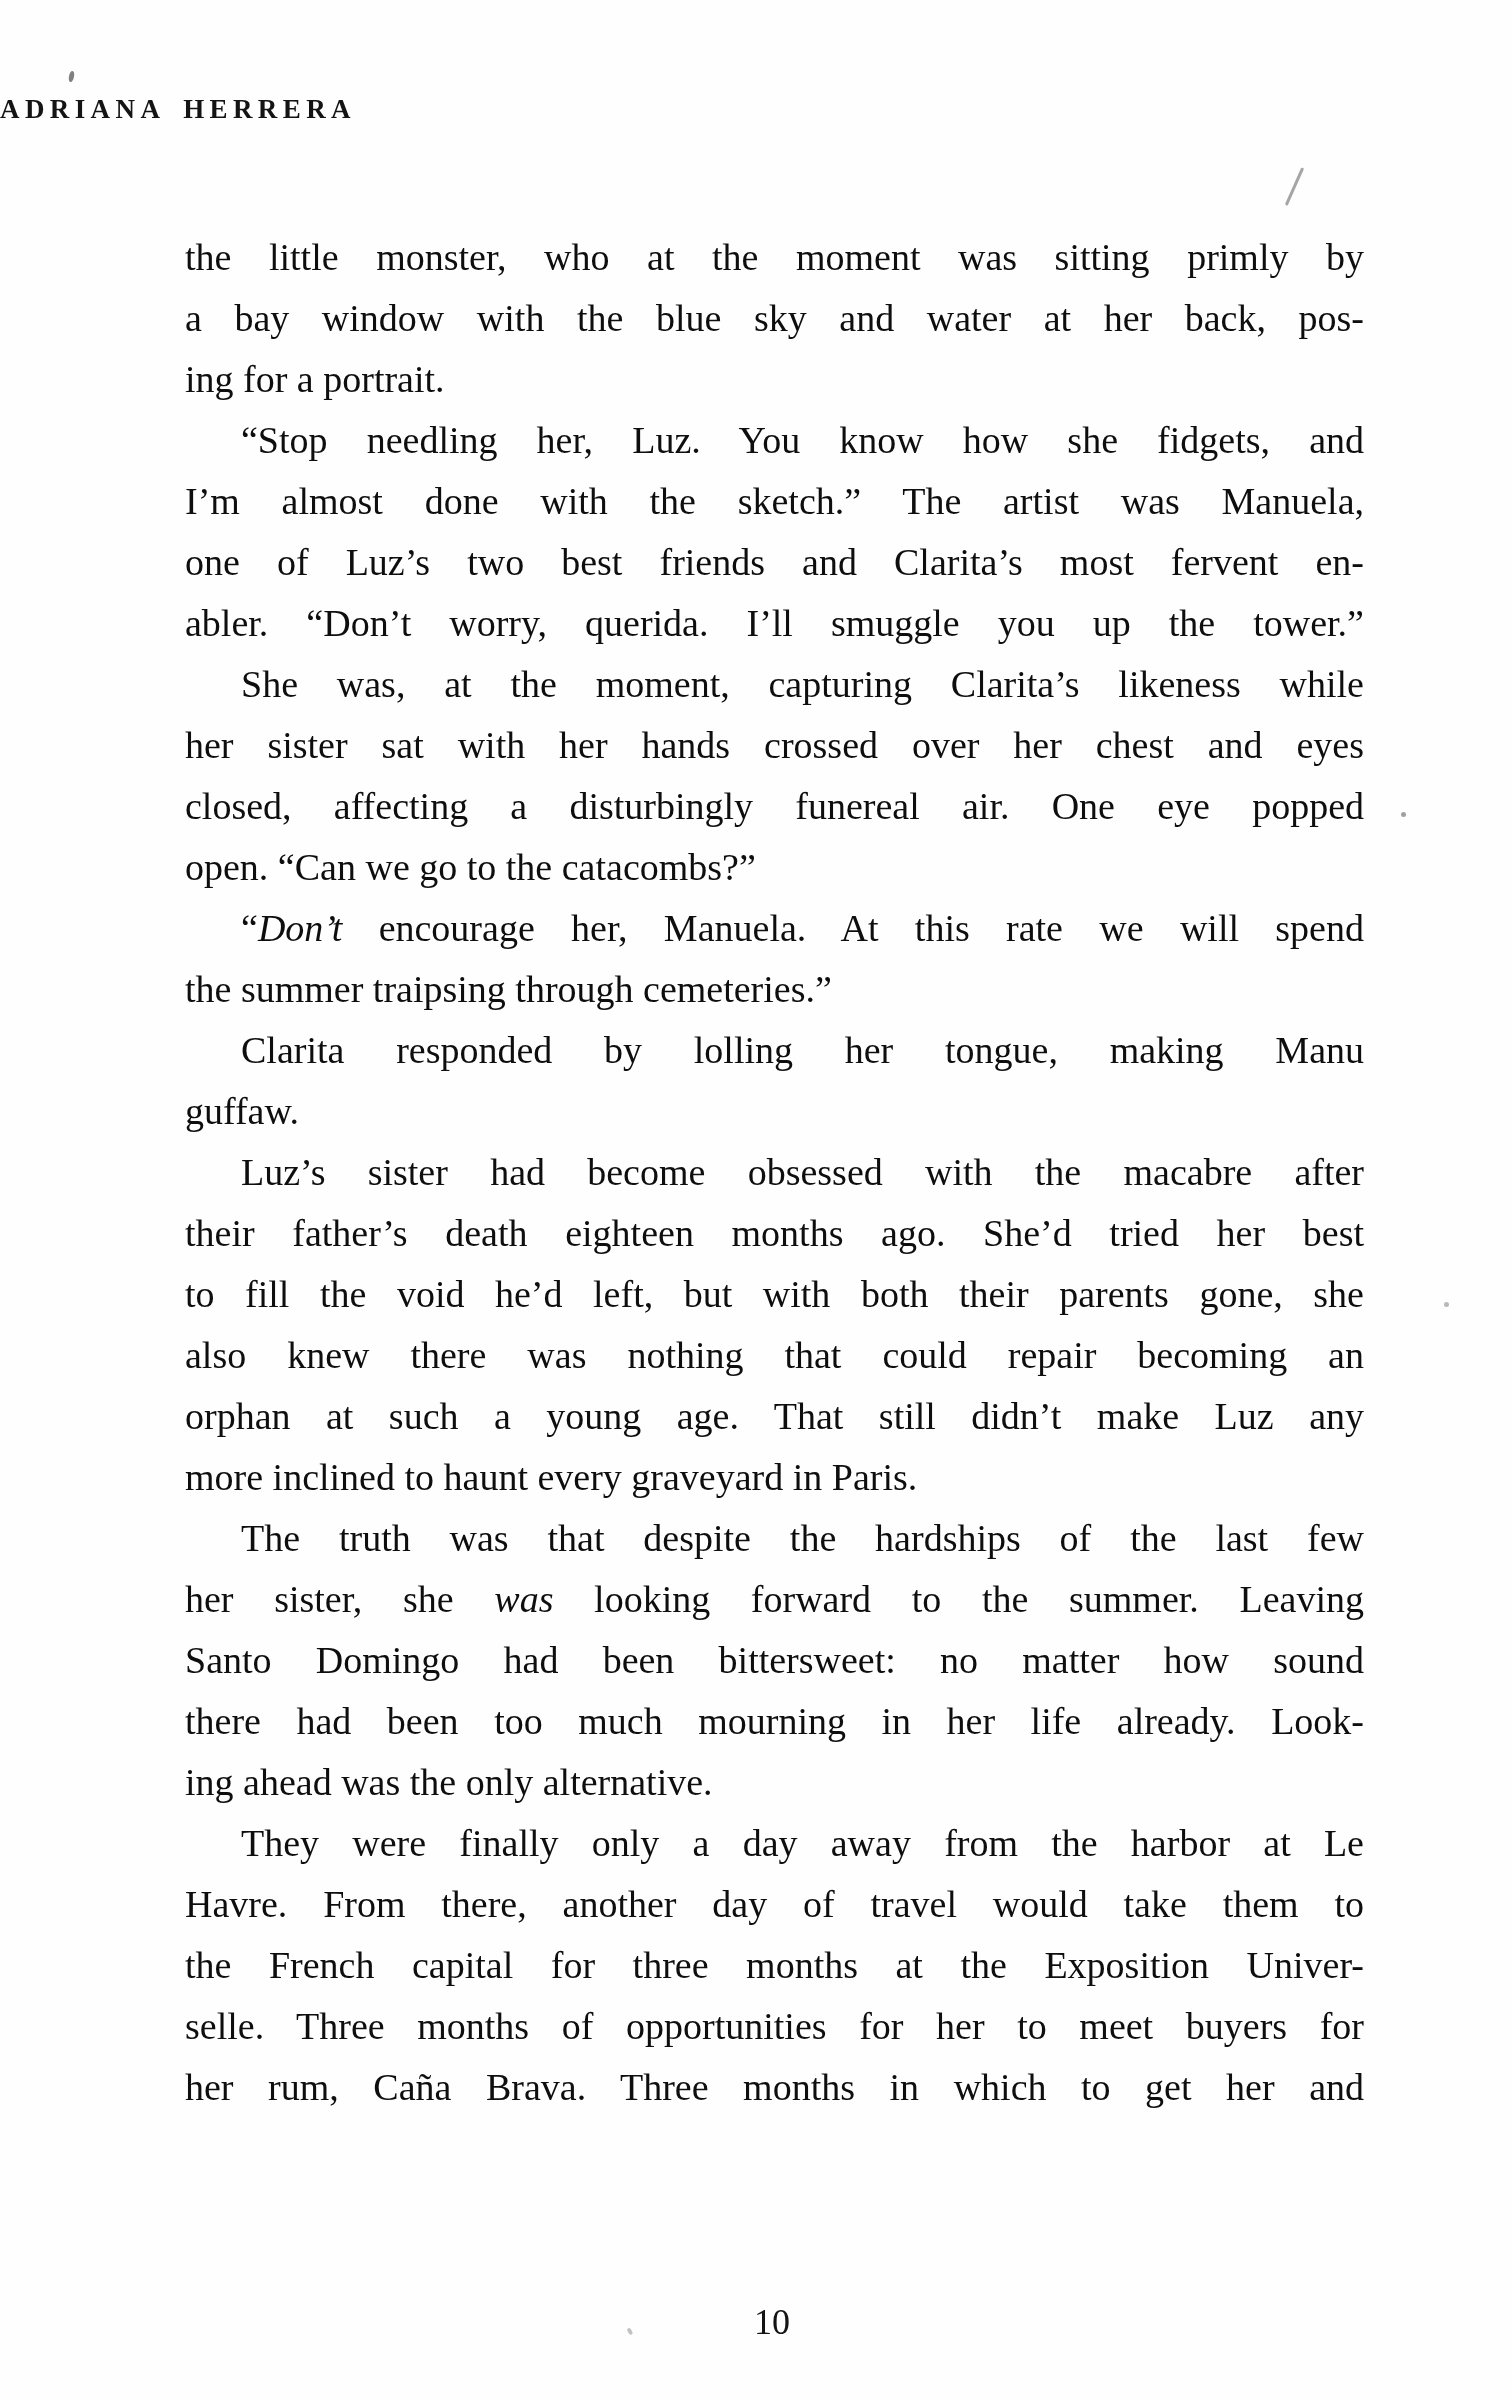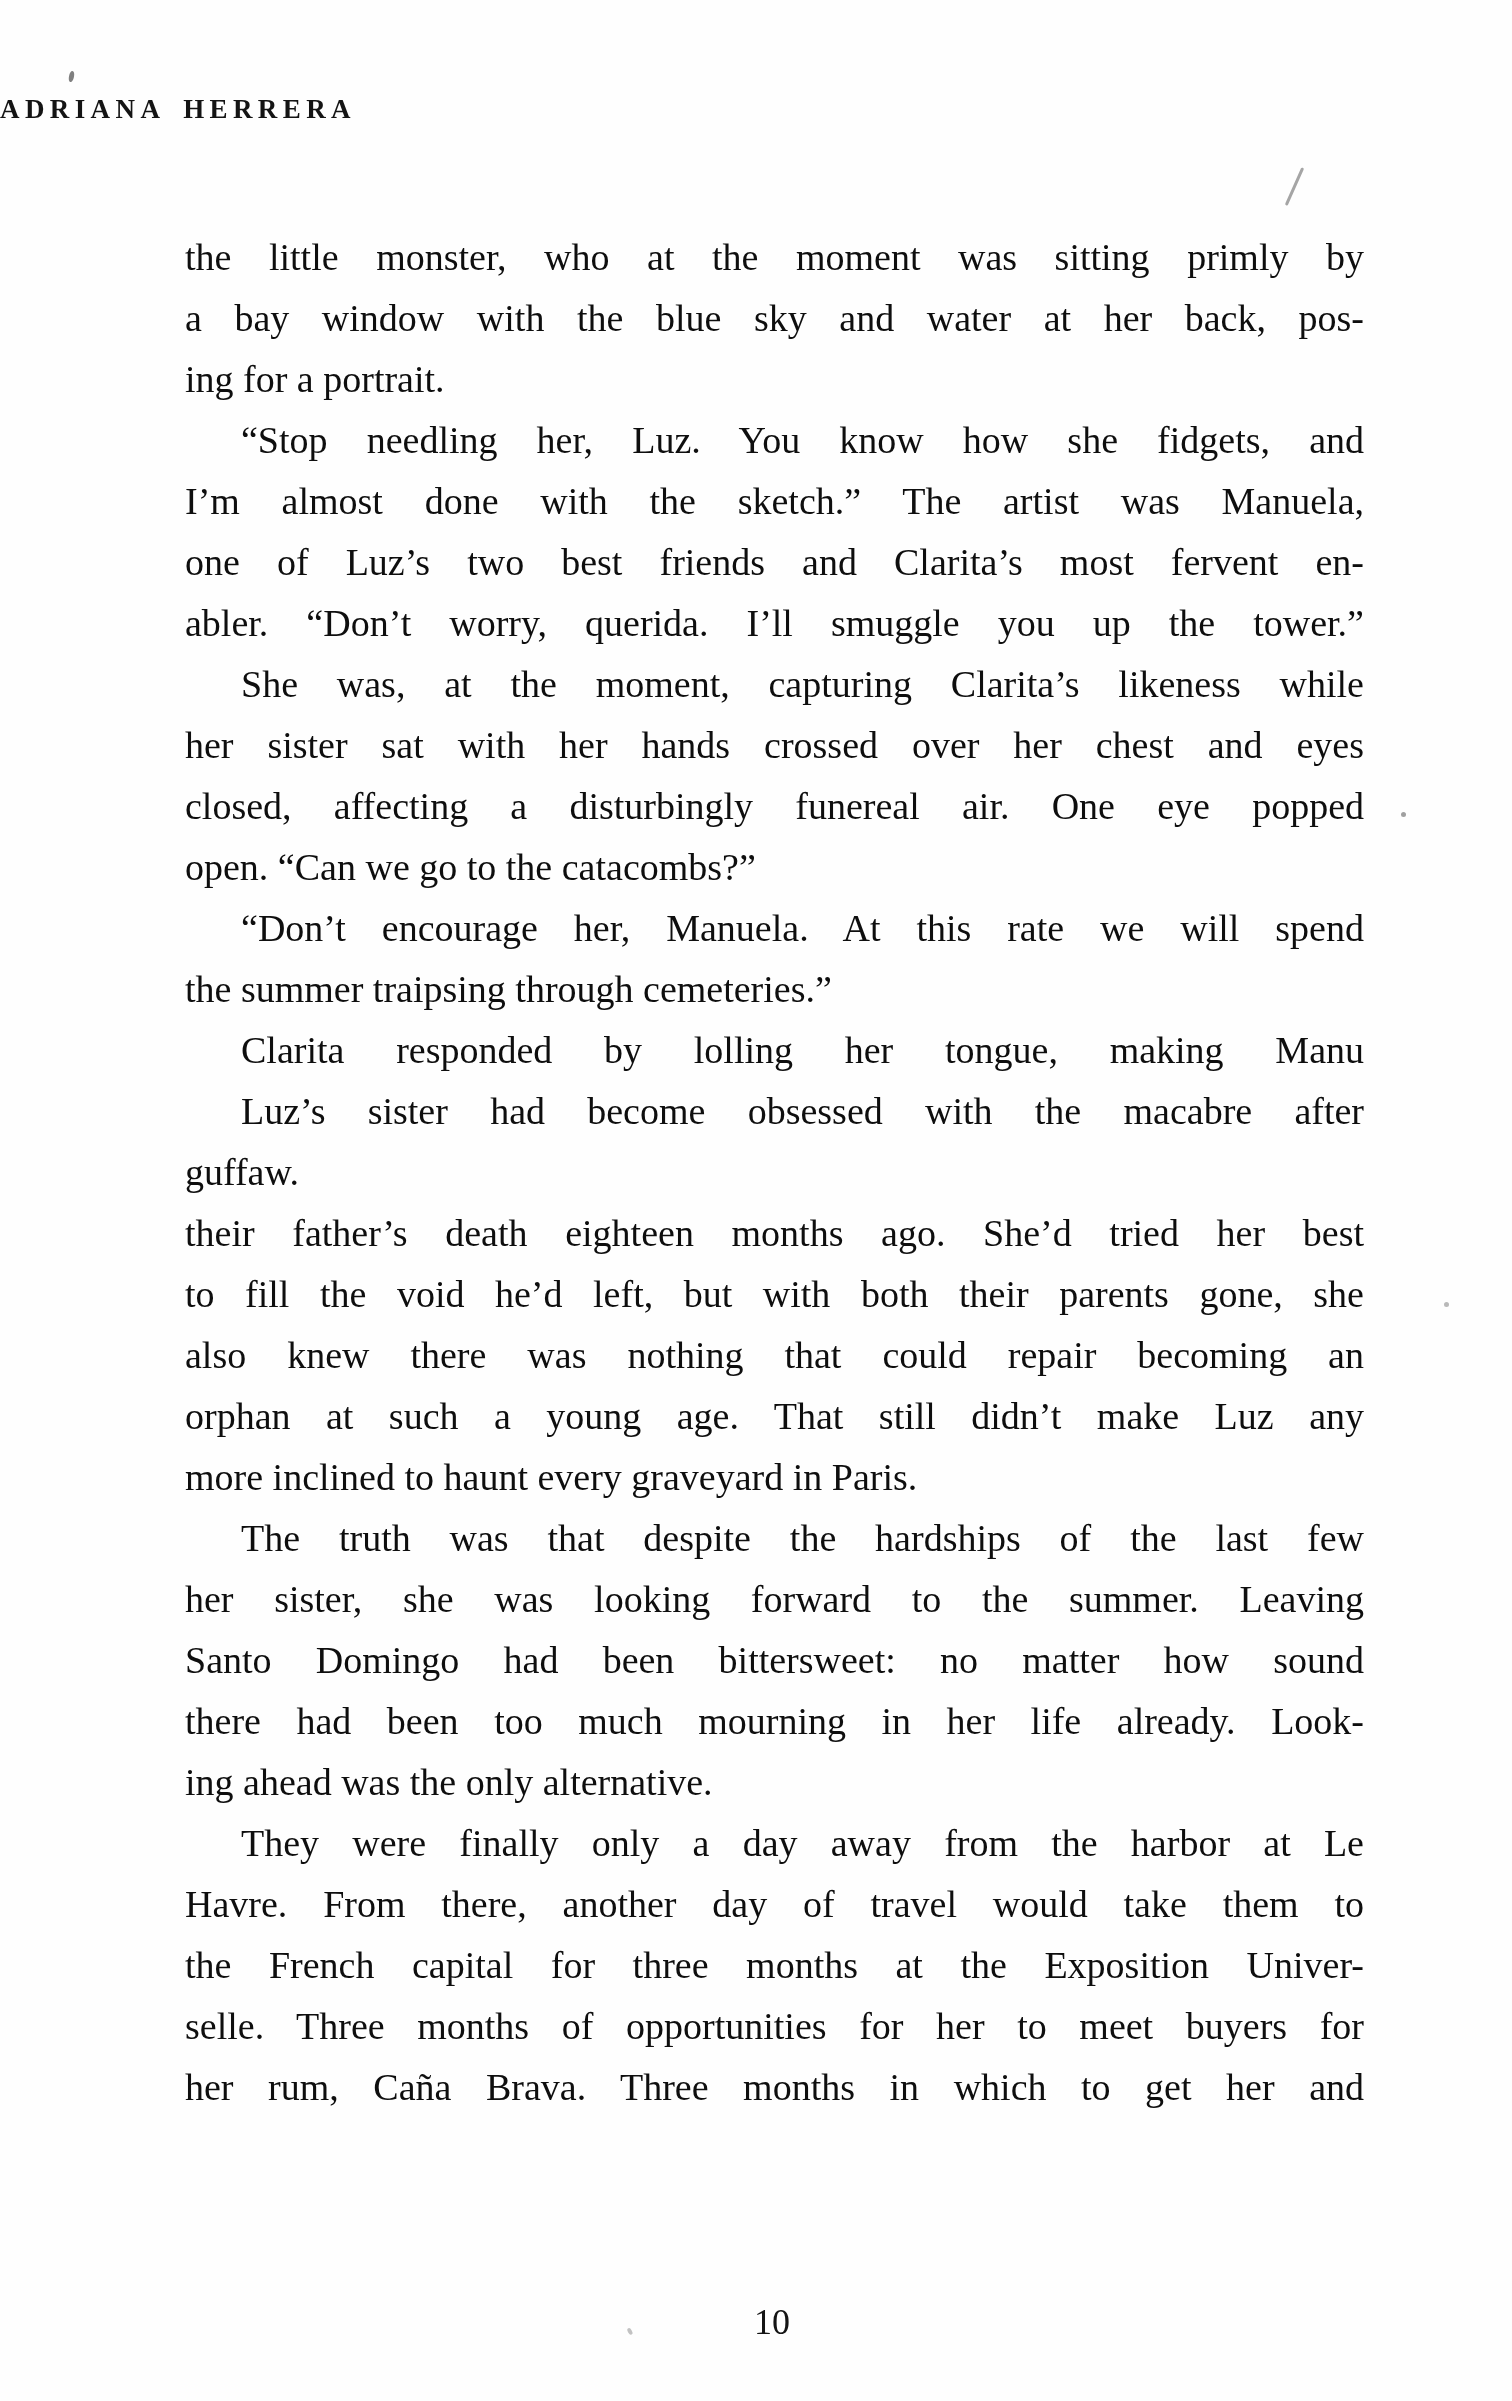--- a/index.html
+++ b/index.html
@@ -45,20 +45,21 @@
     white-space: normal;
   }
   .line.no-just {
     text-align: left;
     text-align-last: left;
   }
   .line.indent {
     text-indent: 56px;
   }
   .line .it {
+    font-style: italic;
   }
   .page-number {
     position: absolute;
     top: 2301px;
     left: 0;
     width: 100%;
     text-align: center;
     font-size: 36px;
     color: #141414;
     margin-left: 16px;
@@ -138,22 +139,22 @@
       <div class="line"><span>I’m almost done with the sketch.” The artist was Manuela,</span></div>
       <div class="line"><span>one of Luz’s two best friends and Clarita’s most fervent en-</span></div>
       <div class="line"><span>abler. “Don’t worry, querida. I’ll smuggle you up the tower.”</span></div>
       <div class="line indent"><span>She was, at the moment, capturing Clarita’s likeness while</span></div>
       <div class="line"><span>her sister sat with her hands crossed over her chest and eyes</span></div>
       <div class="line"><span>closed, affecting a disturbingly funereal air. One eye popped</span></div>
       <div class="line no-just"><span>open. “Can we go to the catacombs?”</span></div>
       <div class="line indent"><span>“</span><span class="it">Don’t</span><span> encourage her, Manuela. At this rate we will spend</span></div>
       <div class="line no-just"><span>the summer traipsing through cemeteries.”</span></div>
       <div class="line indent"><span>Clarita responded by lolling her tongue, making Manu</span></div>
+      <div class="line no-just"><span>guffaw.</span></div>
       <div class="line indent"><span>Luz’s sister had become obsessed with the macabre after</span></div>
-      <div class="line no-just"><span>guffaw.</span></div>
       <div class="line"><span>their father’s death eighteen months ago. She’d tried her best</span></div>
       <div class="line"><span>to fill the void he’d left, but with both their parents gone, she</span></div>
       <div class="line"><span>also knew there was nothing that could repair becoming an</span></div>
       <div class="line"><span>orphan at such a young age. That still didn’t make Luz any</span></div>
       <div class="line no-just"><span>more inclined to haunt every graveyard in Paris.</span></div>
       <div class="line indent"><span>The truth was that despite the hardships of the last few</span></div>
       <div class="line"><span>her sister, she </span><span class="it">was</span><span> looking forward to the summer. Leaving</span></div>
       <div class="line"><span>Santo Domingo had been bittersweet: no matter how sound</span></div>
       <div class="line"><span>there had been too much mourning in her life already. Look-</span></div>
       <div class="line no-just"><span>ing ahead was the only alternative.</span></div>

